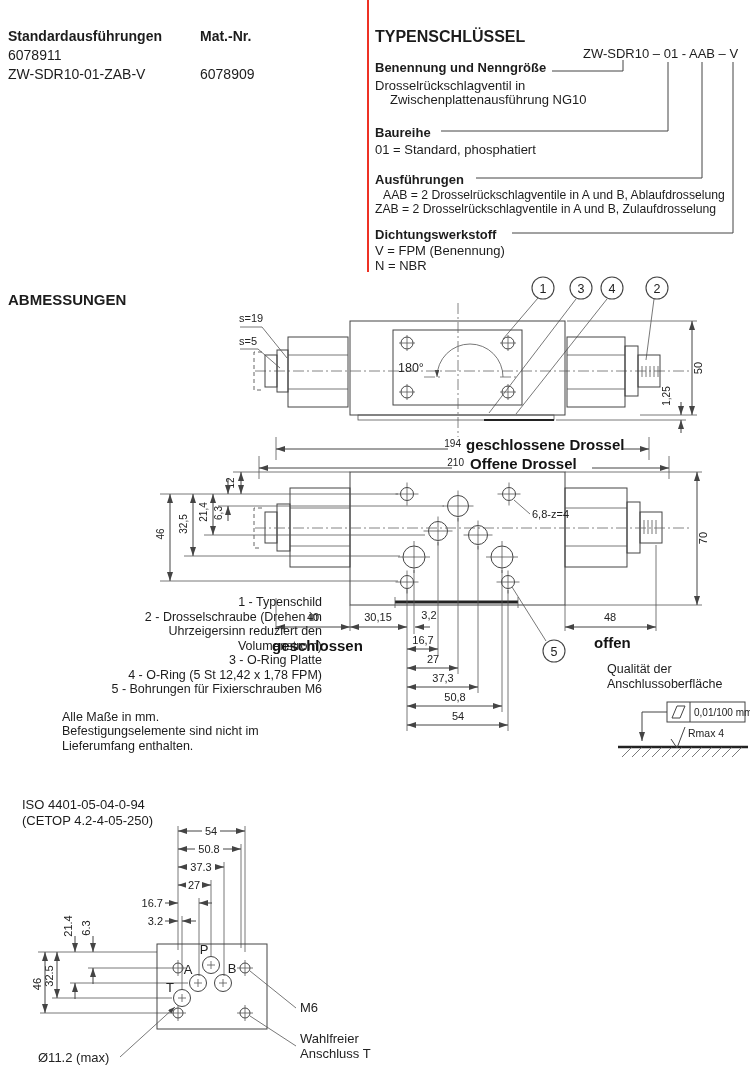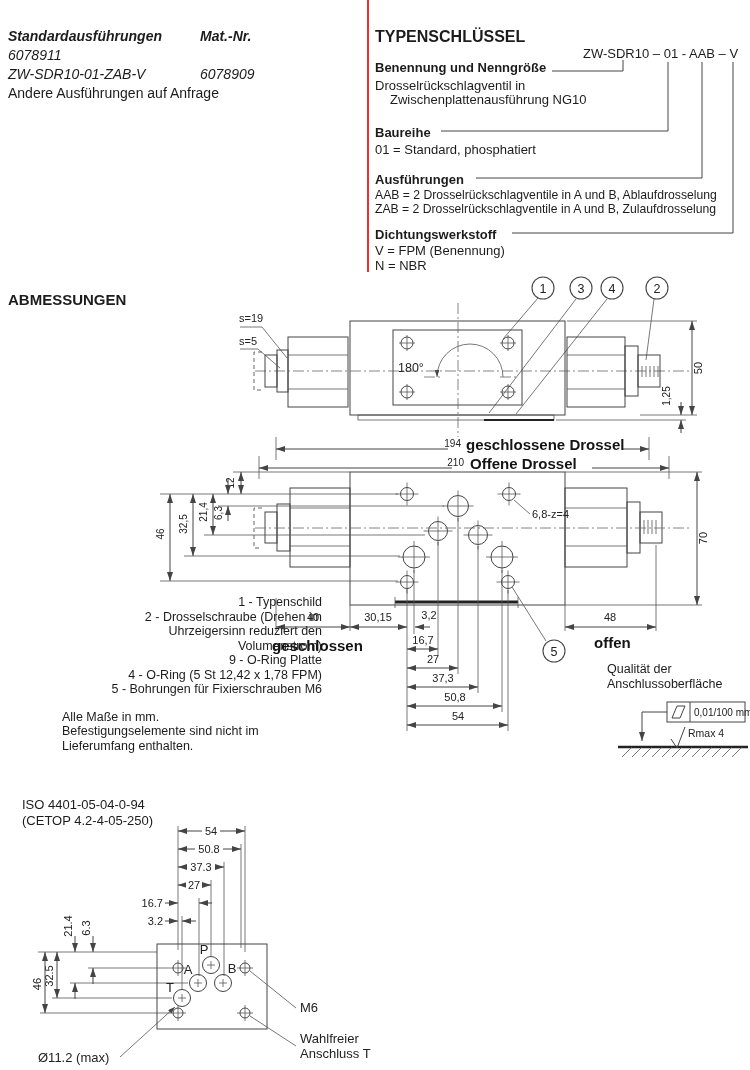--- a/index.html
+++ b/index.html
@@ -7,21 +7,21 @@
         font-family:"Liberation Sans",sans-serif;color:#1c1c1c;}
   .abs{position:absolute;}
   .b{font-weight:bold;}
   .t13{font-size:13px;line-height:15px;}
   .t14{font-size:14px;line-height:19px;}
   .t12{font-size:12.5px;line-height:14.5px;}
   .pre{white-space:pre-line;}
   .hang{padding-left:17px;text-indent:-17px;text-align:right;}
   .redline{position:absolute;left:367px;top:0;width:2px;height:272px;background:#ee3124;}
   
-  .stdrow{display:flex;font-style:italic;}
+  .stdrow{display:flex;}
   .stdrow .c1{width:192px;}
   
   svg{position:absolute;overflow:visible;}
   svg .ln{stroke:#444;stroke-width:1;fill:none;}
   svg .thn{stroke:#555;stroke-width:.8;fill:none;}
   svg .cl{stroke:#666;stroke-width:.8;fill:none;stroke-dasharray:11 3 2 3;}
   svg .dsh{stroke:#555;stroke-width:.9;fill:none;stroke-dasharray:4 3;}
   svg .thick{stroke:#222;stroke-width:3;fill:none;}
   svg text{font-family:"Liberation Sans",sans-serif;fill:#222;}
   svg .t10{font-size:10px;}
@@ -46,32 +46,31 @@
       <span class="c1">Standardausführungen</span>
       <span>Mat.-Nr.</span>
     </div>
     <div class="stdrow">
       <span>6078911</span>
     </div>
     <div class="stdrow">
       <span class="c1">ZW-SDR10-01-ZAB-V</span>
       <span>6078909</span>
     </div>
-    <div>Andere Ausführungen auf Anfrage</div>
   </div>
 
   <div class="abs b" style="left:375px;top:28px;font-size:16px;">TYPENSCHLÜSSEL</div>
   <div class="abs" style="left:583px;top:46px;font-size:13px;">ZW-SDR10 – 01 - AAB – V</div>
   <div class="abs b t13" style="left:375px;top:60px;">Benennung und Nenngröße</div>
   <div class="abs t13" style="left:375px;top:78px;">Drosselrückschlagventil in</div>
   <div class="abs t13" style="left:390px;top:92px;">Zwischenplattenausführung NG10</div>
   <div class="abs b t13" style="left:375px;top:125px;text-align:center;">Baureihe</div>
   <div class="abs t13" style="left:375px;top:142px;">01 = Standard, phosphatiert</div>
   <div class="abs b t13" style="left:375px;top:172px;">Ausführungen</div>
-  <div class="abs t13" style="left:375px;top:188px;font-size:12.2px;">AAB = 2 Drosselrückschlagventile in A und B, Ablaufdrosselung</div>
+  <div class="abs t13" style="left:383px;top:188px;font-size:12.2px;">AAB = 2 Drosselrückschlagventile in A und B, Ablaufdrosselung</div>
   <div class="abs t13" style="left:375px;top:202px;font-size:12.2px;">ZAB = 2 Drosselrückschlagventile in A und B, Zulaufdrosselung</div>
   <div class="abs b t13" style="left:375px;top:227px;">Dichtungswerkstoff</div>
   <div class="abs t13" style="left:375px;top:243px;">V = FPM (Benennung)</div>
   <div class="abs t13" style="left:375px;top:258px;">N = NBR</div>
 
   <svg style="left:365px;top:0;pointer-events:none;" width="385" height="280" viewBox="365 0 385 280">
     <polyline class="ln" points="552,71 623,71 623,60"></polyline>
     <polyline class="ln" points="441,131 668,131 668,62"></polyline>
     <polyline class="ln" points="476,178 702,178 702,62"></polyline>
     <polyline class="ln" points="512,233 733,233 733,62"></polyline>
@@ -310,21 +309,21 @@
       <path class="ln" d="M671,739 L677,748 L685,727"></path>
       <text class="t10b" x="688" y="737">Rmax 4</text>
     </g>
   </svg>
 
   <div class="abs t12" style="left:62px;top:595px;width:260px;">
     <div class="hang pre">1 - Typenschild</div>
     <div class="hang pre">2 - Drosselschraube (Drehen im
 Uhrzeigersinn reduziert den
 Volumenstrom)</div>
-    <div class="hang pre">9 - O-Ring Platte</div>
+    <div class="hang pre">3 - O-Ring Platte</div>
     <div class="hang pre">4 - O-Ring (5 St  12,42 x 1,78 FPM)</div>
     <div class="hang pre">5 - Bohrungen für Fixierschrauben M6</div>
     <div class="pre" style="margin-top:13px;">Alle Maße in mm.
 Befestigungselemente sind nicht im
 Lieferumfang enthalten.</div>
   </div>
 
   <div class="abs t12 pre" style="left:607px;top:662px;">Qualität der
 Anschlussoberfläche</div>
 

